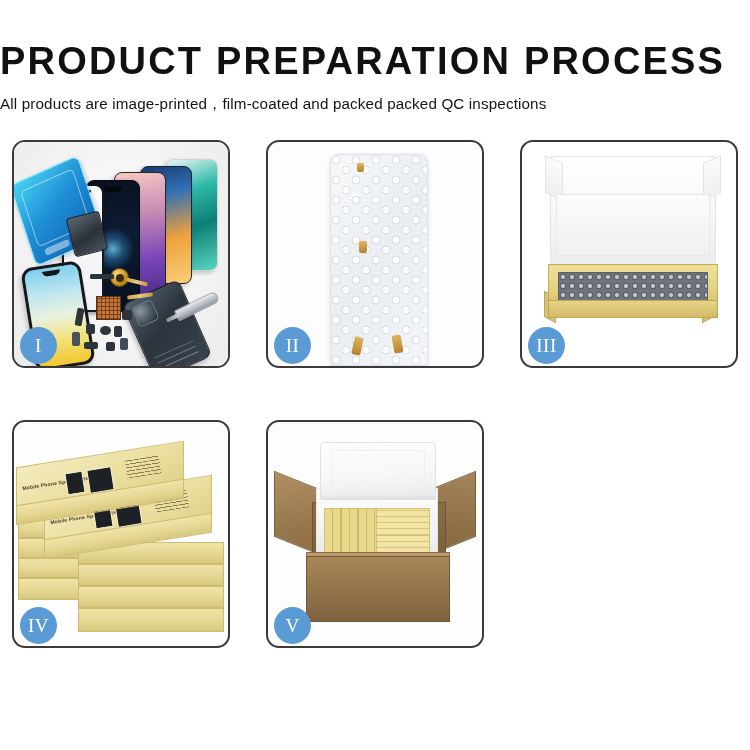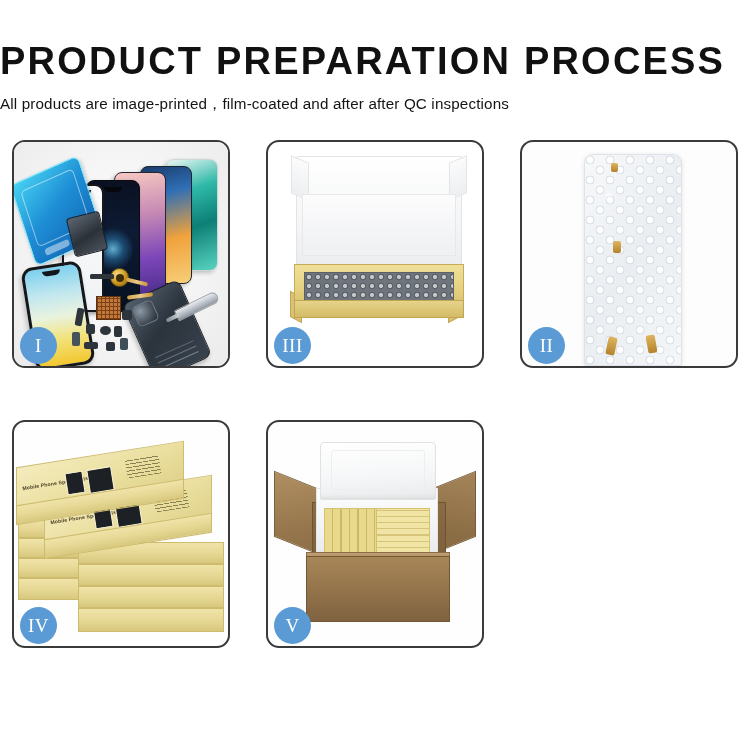--- a/index.html
+++ b/index.html
@@ -401,21 +401,21 @@
     background: #a0814f; opacity: .65; border-radius: 1px;
   }
 </style>
 </head>
 <body>
 
 <div id="root">
 
   <div class="header">
     <div class="title">PRODUCT PREPARATION PROCESS</div>
-    <div class="subtitle">All products are image-printed，film-coated and after after QC inspections</div>
+    <div class="subtitle">All products are image-printed，film-coated and packed packed QC inspections</div>
   </div>
 
   <div class="grid">
 
     <div class="panel p1">
       <div class="scene">
         <div class="vign"></div>
 
         <div class="scr s5"></div>
         <div class="scr s4"></div>
@@ -443,44 +443,44 @@
         <div class="pt" style="left:92px;top:200px;width:9px;height:9px;"></div>
         <div class="pt" style="left:108px;top:168px;width:10px;height:10px;"></div>
         <div class="pt" style="left:106px;top:196px;width:8px;height:12px;background:#3f4d58;"></div>
         <div class="pt" style="left:58px;top:190px;width:8px;height:14px;background:#46525c;"></div>
         <div class="tweez"></div>
 
         <div class="badge">I</div>
       </div>
     </div>
 
-    <div class="panel p3">
-      <div class="scene">
-        <div class="b3-lid"></div>
-        <div class="b3-foam"></div>
-        <div class="b3-corner-l"></div>
-        <div class="b3-corner-r"></div>
-        <div class="b3-tray"></div>
-        <div class="b3-bub"></div>
-        <div class="b3-tray-front"></div>
-        <div class="badge">III</div>
-      </div>
-    </div>
-
     <div class="panel p2">
       <div class="scene">
         <div class="bubbag">
           <div class="inner-part"></div>
           <div class="bubbles"></div>
           <div class="gold-tab" style="left:26px;top:8px;width:7px;height:9px;"></div>
           <div class="gold-tab" style="left:28px;top:86px;width:8px;height:12px;"></div>
           <div class="gold-tab" style="left:22px;top:182px;width:9px;height:18px;transform:rotate(12deg);"></div>
           <div class="gold-tab" style="left:62px;top:180px;width:9px;height:18px;transform:rotate(-10deg);"></div>
         </div>
         <div class="badge">II</div>
+      </div>
+    </div>
+
+    <div class="panel p3">
+      <div class="scene">
+        <div class="b3-lid"></div>
+        <div class="b3-foam"></div>
+        <div class="b3-corner-l"></div>
+        <div class="b3-corner-r"></div>
+        <div class="b3-tray"></div>
+        <div class="b3-bub"></div>
+        <div class="b3-tray-front"></div>
+        <div class="badge">III</div>
       </div>
     </div>
 
     <div class="panel p4">
       <div class="scene">
 
         <div class="stackbox" style="left:4px;top:96px;width:106px;height:20px;"></div>
         <div class="stackbox" style="left:4px;top:116px;width:106px;height:20px;"></div>
         <div class="stackbox" style="left:4px;top:136px;width:106px;height:20px;"></div>
         <div class="stackbox" style="left:4px;top:156px;width:106px;height:22px;"></div>

